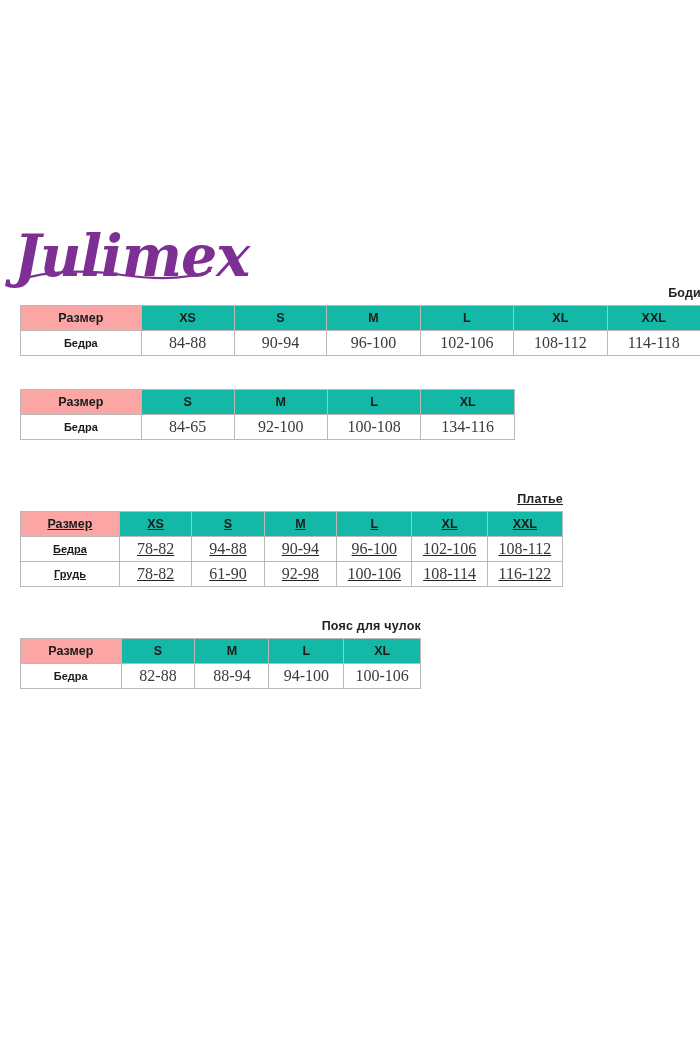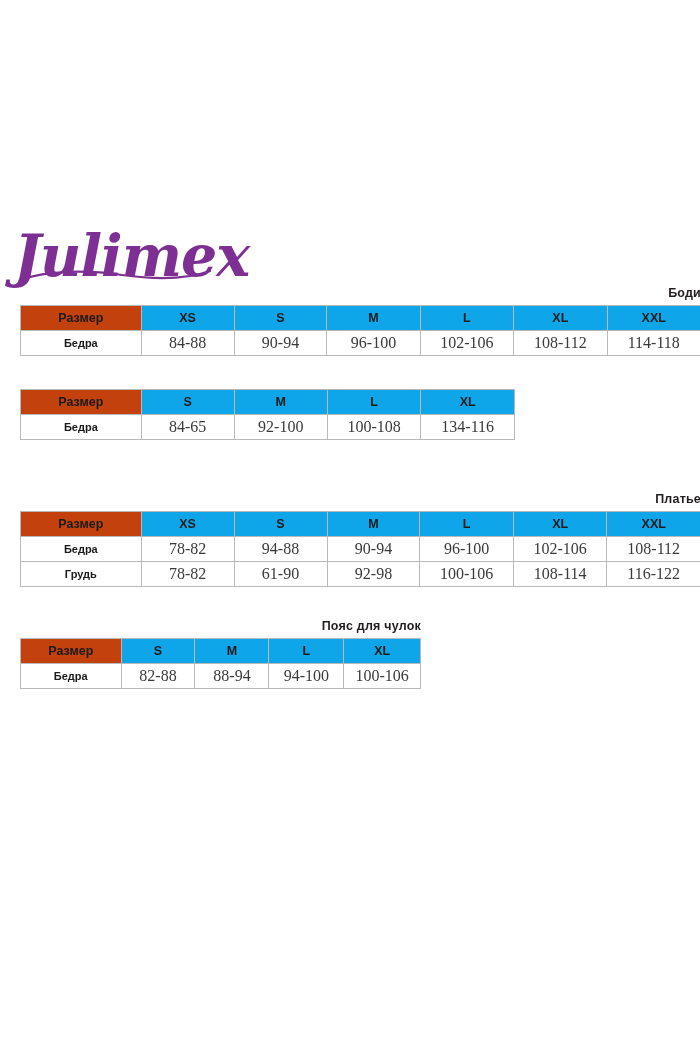--- a/index.html
+++ b/index.html
@@ -70,46 +70,46 @@
   table.size-table th,
   table.size-table td {
     border: 1px solid #b9b9b9;
     height: 24px;
     text-align: center;
     vertical-align: middle;
     font-size: 13px;
     padding: 0 2px;
   }
   table.size-table thead th {
-    background: #0ea5e9;
+    background: #14b8a6;
     color: #1b1b1b;
     font-weight: 700;
     font-size: 12.5px;
   }
   table.size-table thead th.row-head {
-    background: #c2410c;
+    background: #fca5a5;
   }
   table.size-table tbody td {
     background: #ffffff;
     color: #3a3a3a;
     font-family: "Liberation Serif", serif;
     font-size: 16px;
   }
   table.size-table tbody td.row-head {
     background: #ffffff;
     font-family: "Liberation Sans", sans-serif;
     font-weight: 700;
     font-size: 11px;
     color: #1b1b1b;
   }
 
   
   #block-body    { top: 286px; width: 681px; }
   #block-lingerie{ top: 389px; width: 495px; }
-  #block-dress   { top: 492px; width: 681px; }
+  #block-dress   { top: 492px; width: 543px; text-decoration: underline; }
   #block-belt    { top: 619px; width: 401px; }
 </style>
 </head>
 <body>
 
 <div class="page">
 
   <div class="logo">
     <span>Julimex</span>
     <svg class="swash" viewBox="0 0 196 16">

